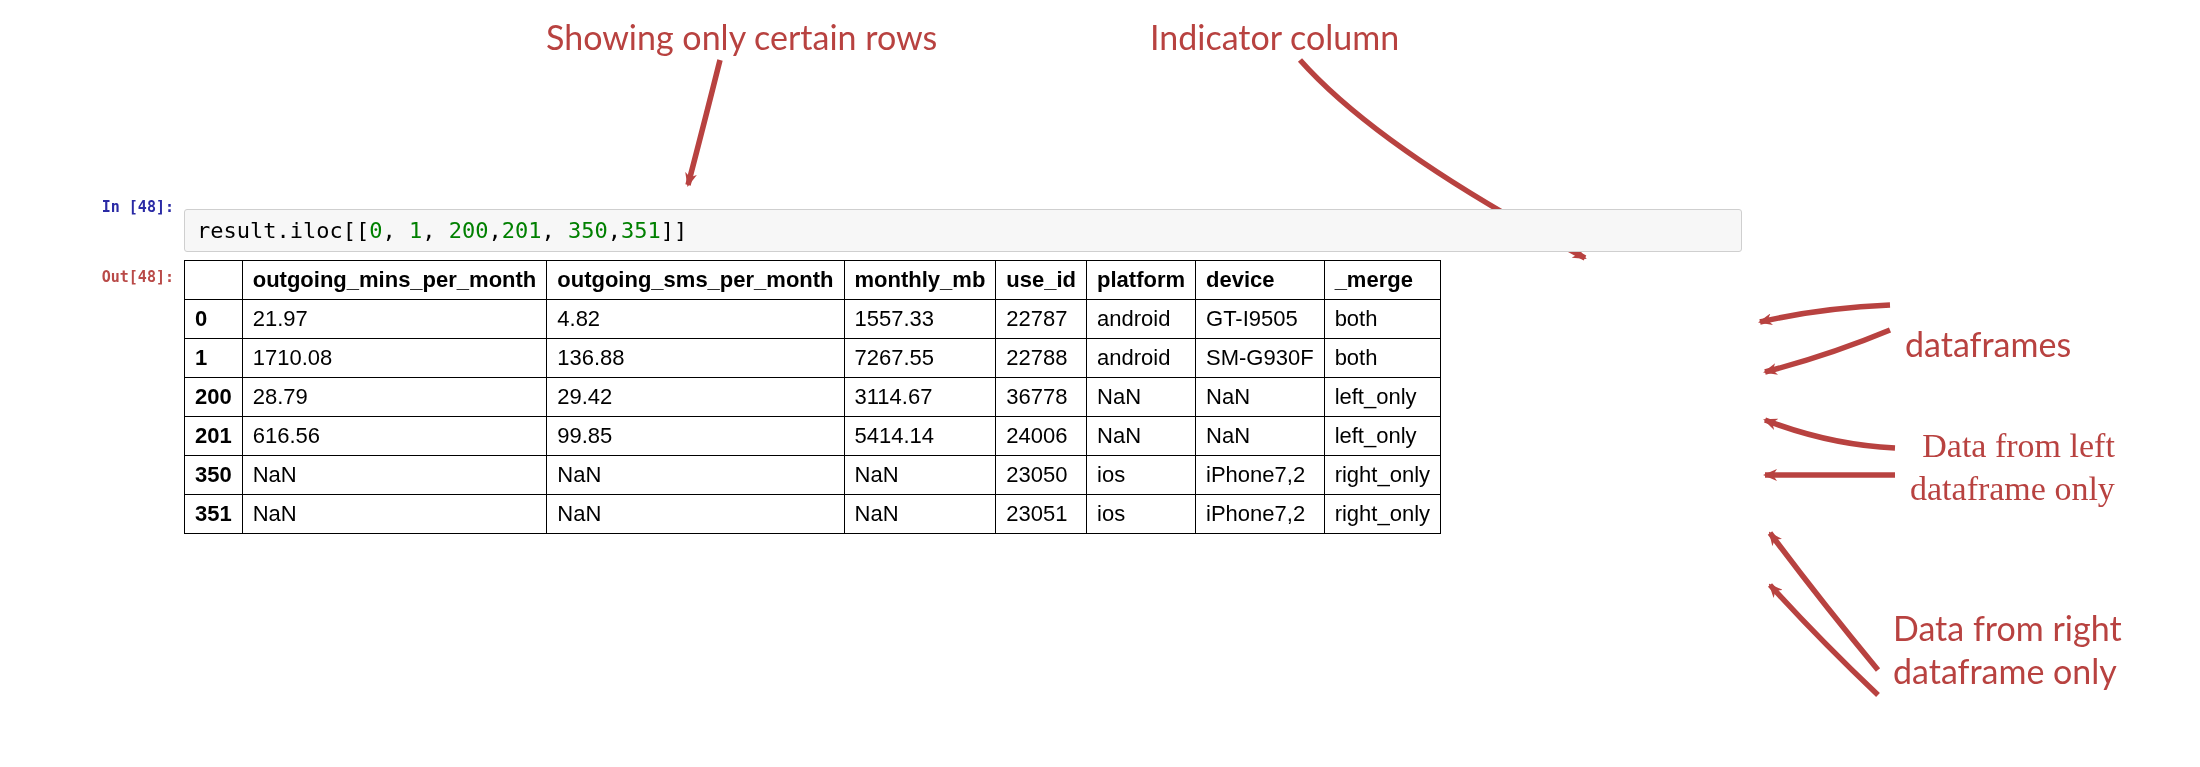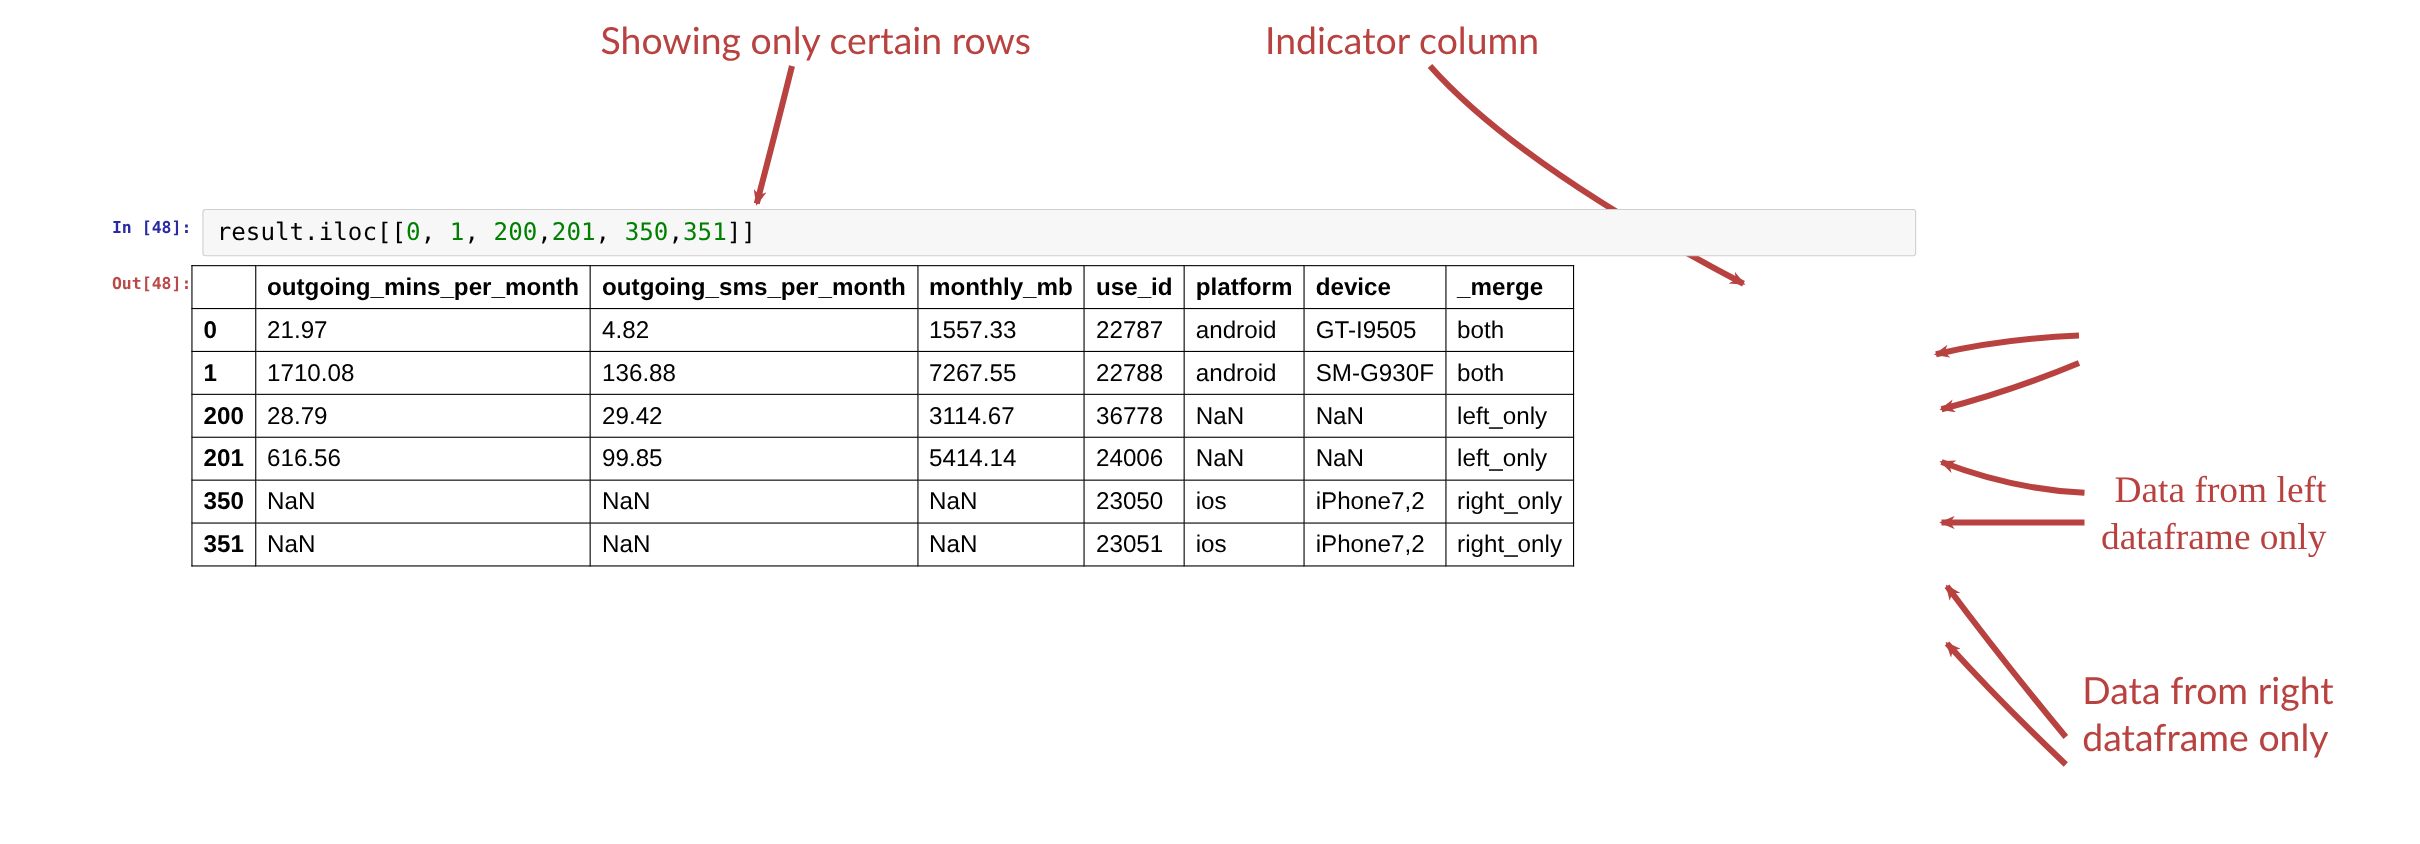--- a/index.html
+++ b/index.html
@@ -58,29 +58,31 @@
     .code-box {
       flex: 1;
       margin-left: 10px;
       background: #f7f7f7;
       border: 1px solid #cfcfcf;
       border-radius: 3px;
       padding: 8px 12px;
       font-family: "DejaVu Sans Mono", Menlo, Monaco, Consolas, monospace;
       font-size: 22px;
       white-space: pre;
+      margin-top: 19px;
     }
     .code-box .n { color: #000; }
     .code-box .p { color: #000; }
     .code-box .num { color: #008000; }
     .output-cell {
       display: flex;
       align-items: flex-start;
     }
     .df-wrap {
+      margin-left: 10px;
     }
     table.df {
       border-collapse: collapse;
       font-family: "Helvetica Neue", Helvetica, Arial, sans-serif;
       font-size: 22px;
       color: #000;
     }
     table.df th, table.df td {
       border: 1px solid #000;
       padding: 6px 10px;
@@ -103,20 +105,21 @@
 <body>
 
 <div class="stage">
 
   <div class="annotation" style="left:546px; top:16px;">Showing only certain rows</div>
 
   <div class="annotation" style="left:1150px; top:16px;">Indicator column</div>
 
   <div class="annotation" style="left:1905px; top:280px; text-align:left;">
     <br>
+    <span>dataframes</span>
   </div>
 
   <div class="annotation" style="left:1910px; top:425px; text-align:right;font-family:Liberation Serif, serif;">
     <span>Data from left</span><br>
     <span>dataframe only</span>
   </div>
 
   <div class="annotation" style="left:1893px; top:607px; text-align:left;">
     <span>Data from right</span><br>
     <span>dataframe only</span>

